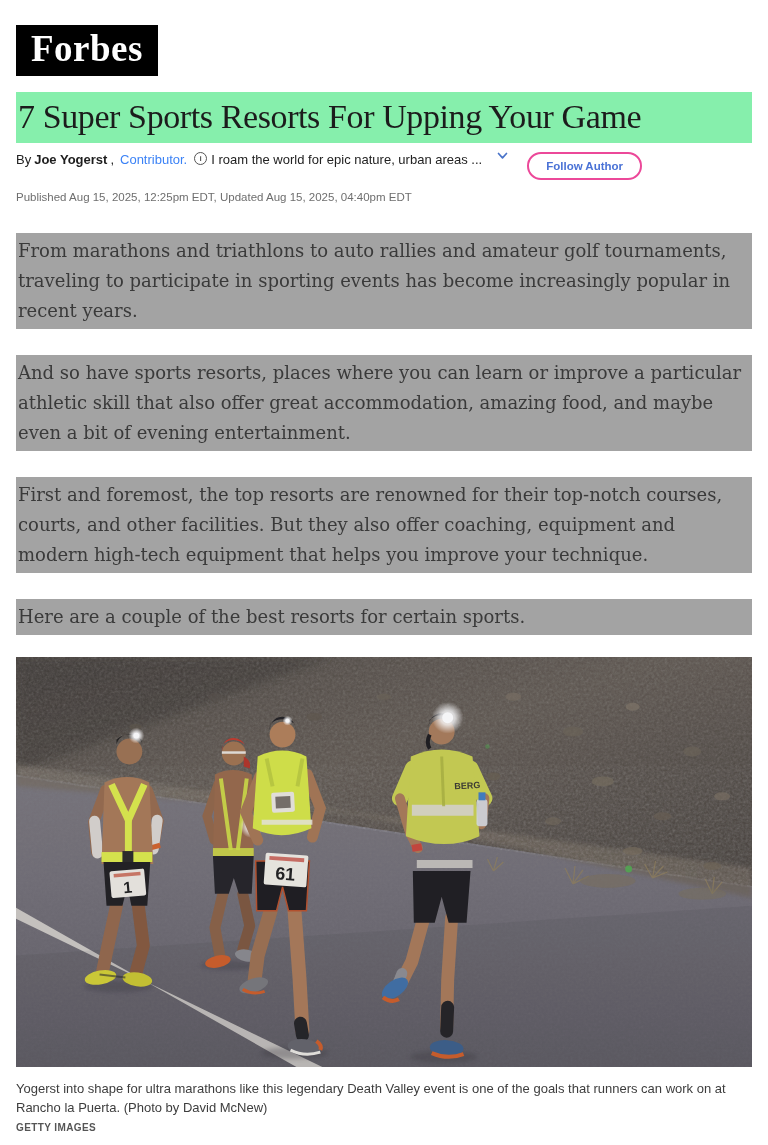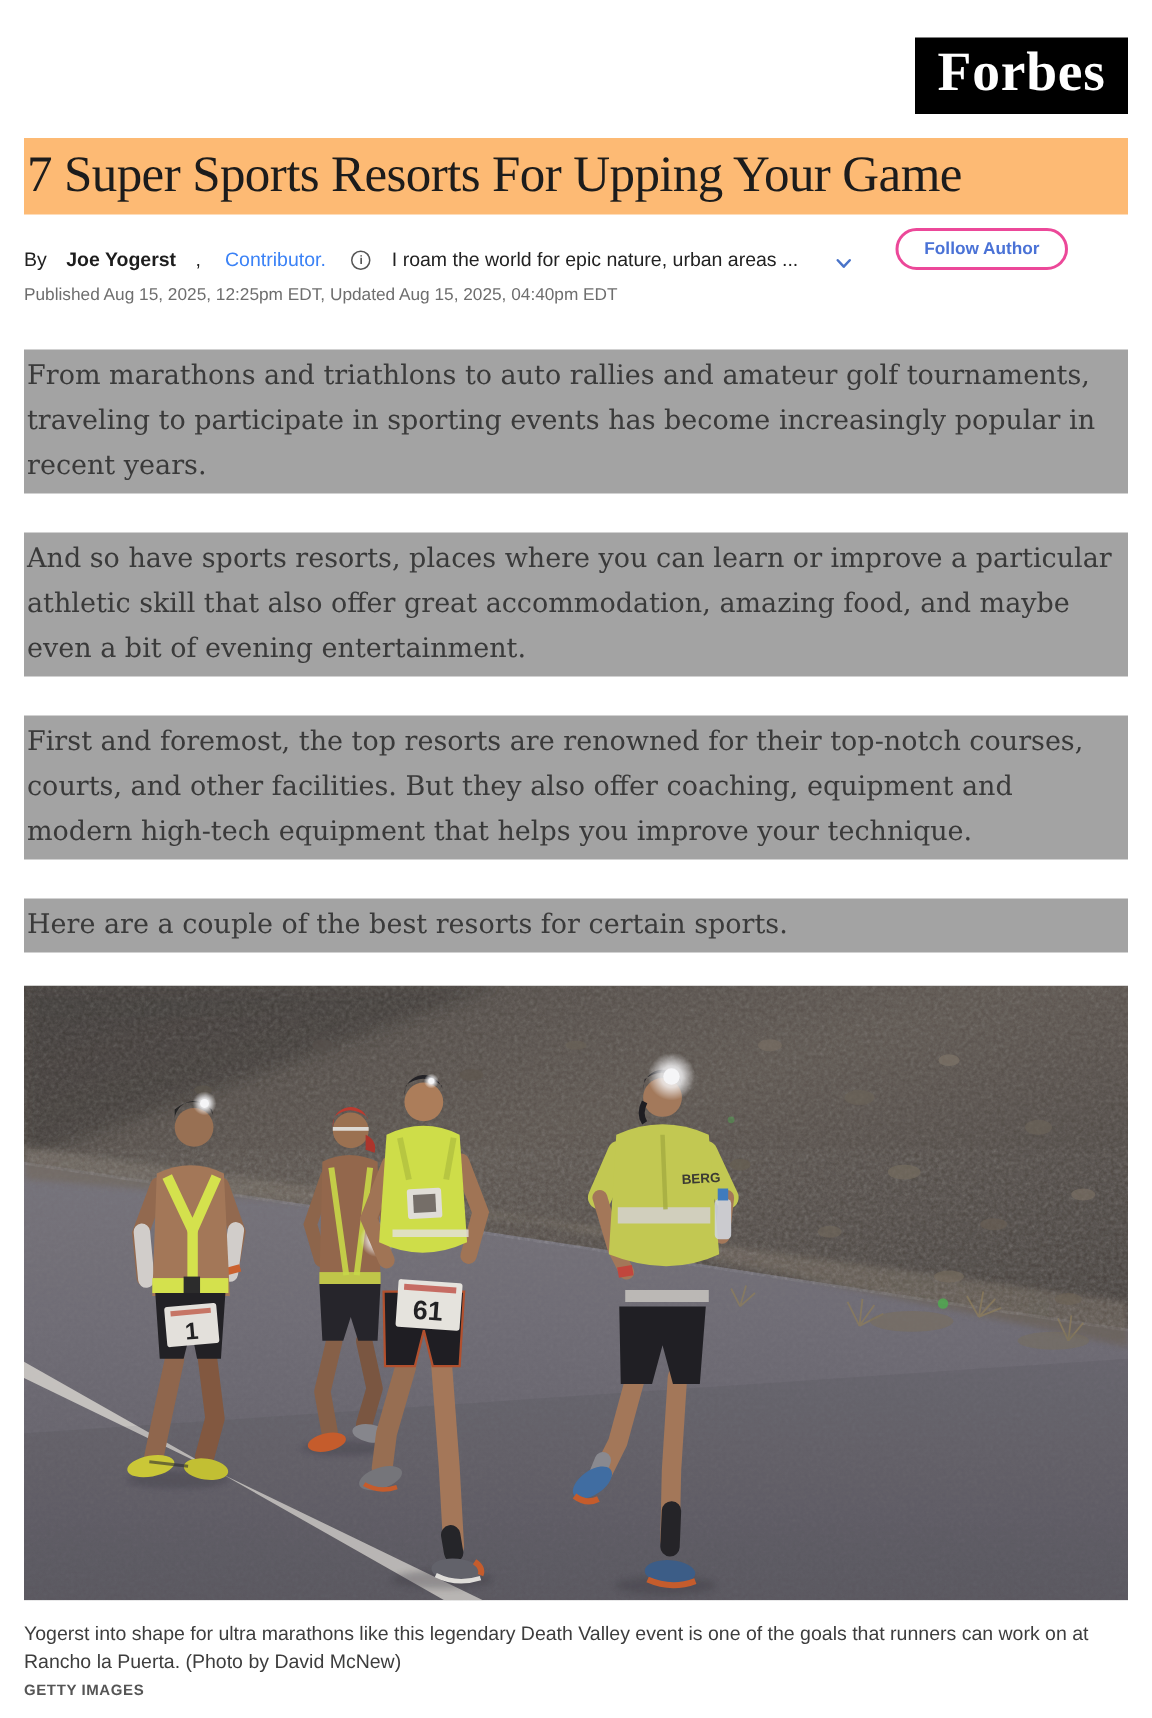--- a/index.html
+++ b/index.html
@@ -5,21 +5,21 @@
   * { box-sizing: border-box; }
   html, body { margin: 0; padding: 0; background: #ffffff; }
   body {
     width: 768px;
     font-family: "Liberation Sans", sans-serif;
     color: #333;
   }
   .page { width: 768px; padding: 0 16px 20px; }
 
   
-  .logo-row { display: flex; justify-content: flex-end; padding-top: 25px; }
+  .logo-row { display: flex; justify-content: flex-start; padding-top: 25px; }
   .logo {
     background: #000;
     color: #fff;
     font-family: "Liberation Serif", serif;
     font-weight: bold;
     font-size: 37px;
     line-height: 1;
     padding: 5px 15px 9px;
     letter-spacing: 0.5px;
     cursor: pointer;
@@ -28,28 +28,28 @@
   
   h1.headline {
     font-family: "Liberation Serif", serif;
     font-weight: 400;
     font-size: 34px;
     line-height: 1.2;
     letter-spacing: -0.4px;
     color: #1c1c1c;
     margin: 16px 0 0;
     padding: 5px 2px;
-    background: #fdba74;
+    background: #86efac;
   }
 
   
   .byline {
     display: flex;
-    align-items: flex-end;
-    gap: 13px;
+    align-items: flex-start;
+    gap: 3px;
     margin-top: 9px;
     font-size: 13px;
     color: #222;
     white-space: nowrap;
   }
   .byline .author {
     font-weight: bold;
     color: #1d1d1d;
     cursor: pointer;
   }

